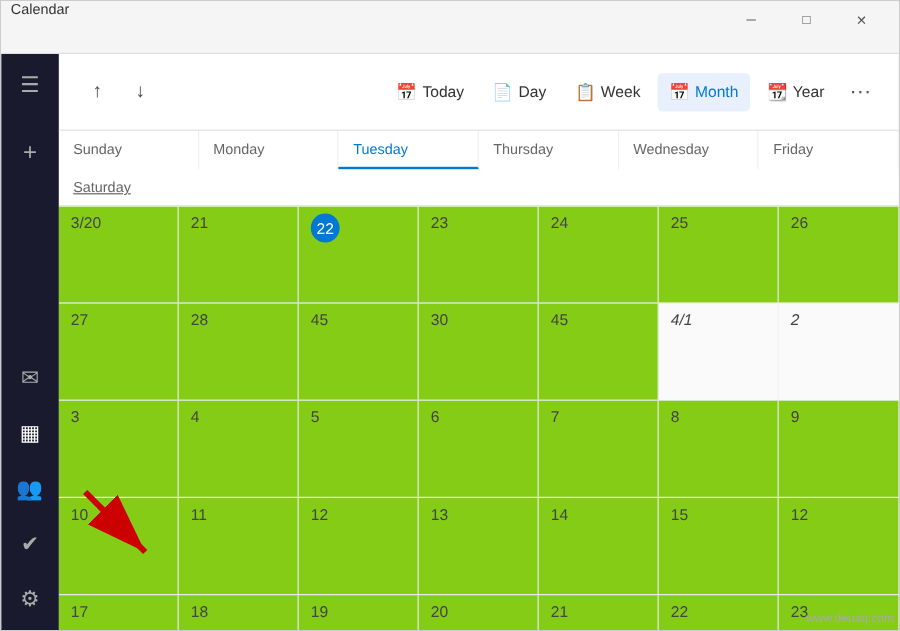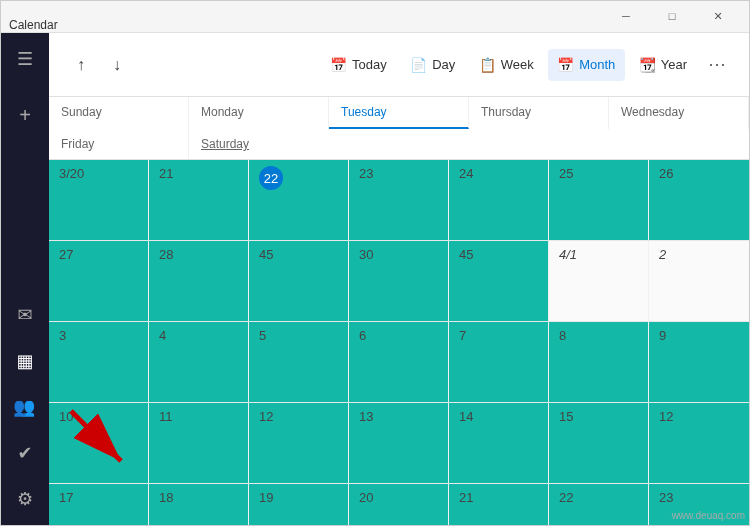--- a/index.html
+++ b/index.html
@@ -15,23 +15,23 @@
     .window {
       width: 750px;
       height: 526px;
       background: #fff;
       display: flex;
       flex-direction: column;
       border: 1px solid #ccc;
     }
     .titlebar {
       background: #f5f5f5;
-      height: 32px;
-      display: flex;
-      align-items: flex-end;
+      height: 44px;
+      display: flex;
+      align-items: flex-start;
       justify-content: space-between;
       padding: 0 8px;
       border-bottom: 1px solid #e0e0e0;
       user-select: none;
     }
     .titlebar-title {
       font-size: 12px;
       color: #333;
       font-weight: 400;
     }
@@ -160,21 +160,21 @@
     }
     
     .calendar {
       flex: 1;
       display: flex;
       flex-direction: column;
       overflow: hidden;
     }
     .calendar-header {
       display: grid;
-      grid-template-columns: repeat(5, 1fr);
+      grid-template-columns: repeat(6, 1fr);
       border-bottom: 1px solid #e0e0e0;
       background: #fff;
     }
     .cal-header-cell {
       padding: 8px 12px;
       font-size: 12px;
       color: #666;
       font-weight: 400;
       text-align: left;
       border-right: 1px solid #f0f0f0;
@@ -195,21 +195,21 @@
       grid-template-columns: repeat(7, 1fr);
       border-bottom: 1px solid #e8e8e8;
     }
     .calendar-week:last-child { border-bottom: none; }
     .cal-cell {
       border-right: 1px solid #f0f0f0;
       padding: 6px 10px;
       font-size: 13px;
       color: #333;
       cursor: pointer;
-      background: #14b8a6;
+      background: #84cc16;
       min-height: 80px;
       position: relative;
     }
     .cal-cell:last-child { border-right: none; }
     .cal-cell.other-month { background: #fafafa; color: #bbb; font-style: italic; }
     .cal-cell.today .day-num {
       background: #0078d4;
       color: #fff;
       border-radius: 50%;
       width: 24px;

